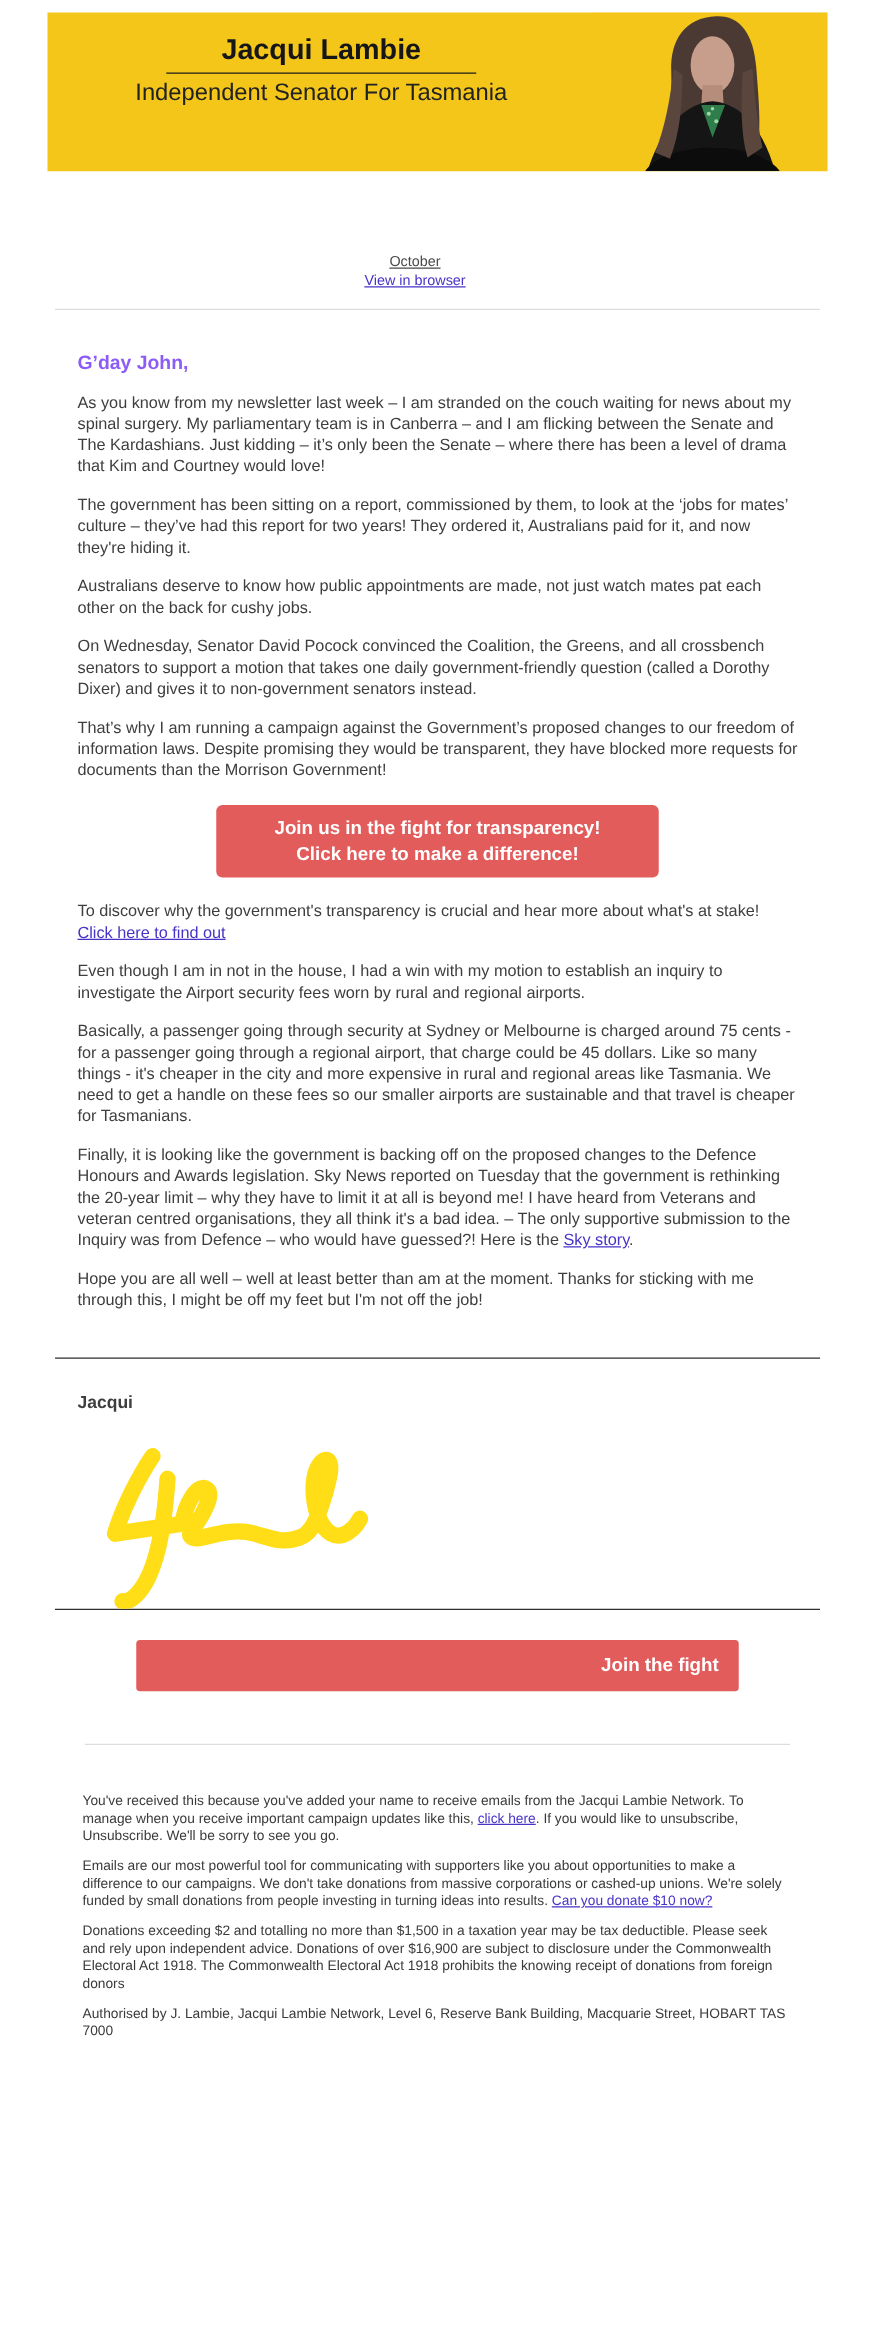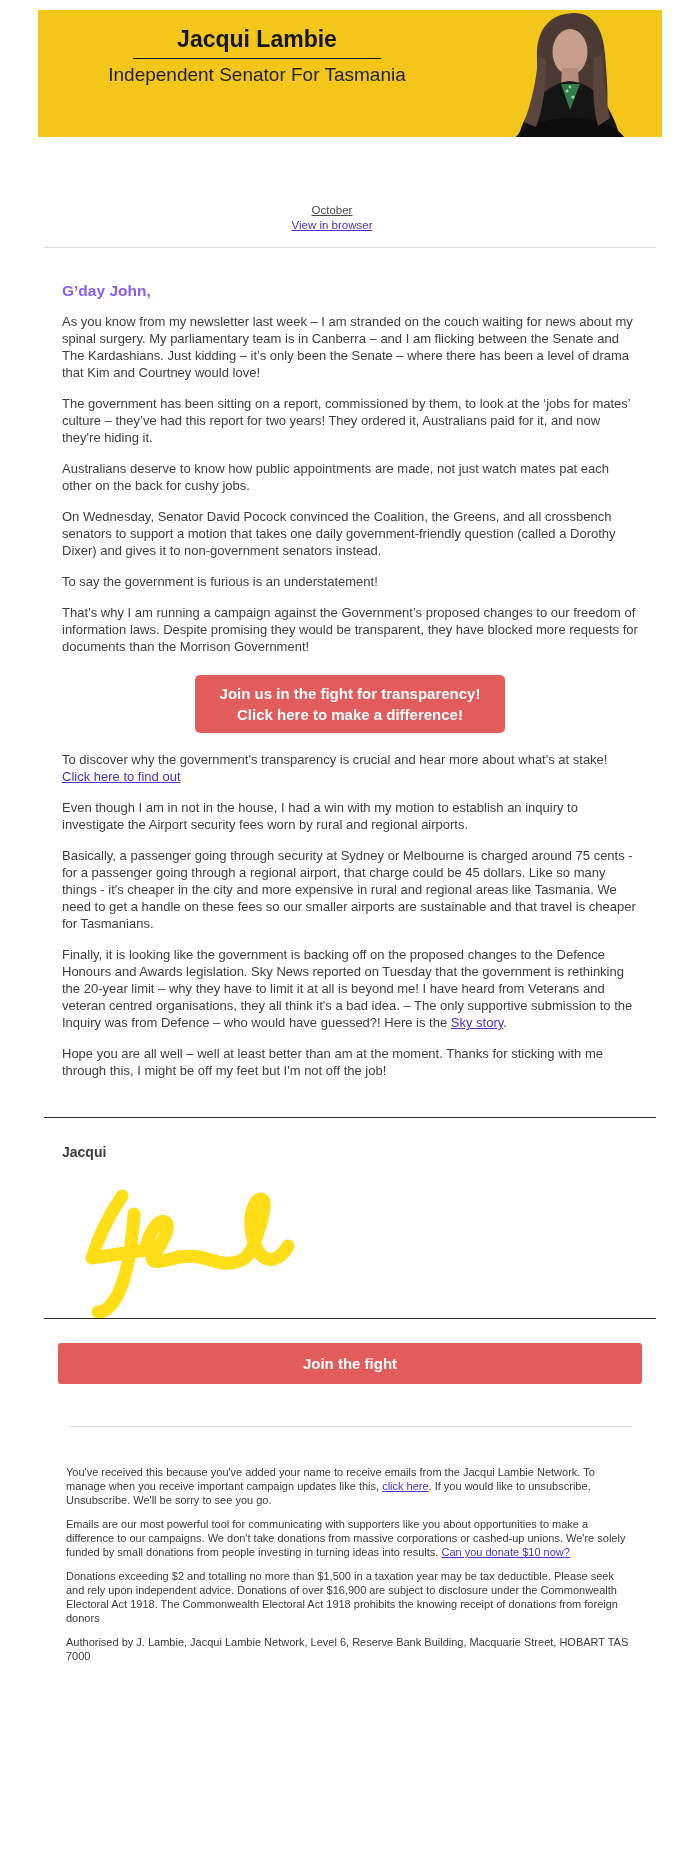--- a/index.html
+++ b/index.html
@@ -25,41 +25,41 @@
   hr{border:none;margin:0;}
   .hr-light{border-top:1px solid #dddddd;margin:14px 6px 0;}
   .hr-dark{border-top:1px solid #2e2e2e;margin:0 6px;}
 
   
   .content{padding:0 24px;font-size:13px;line-height:17px;}
   .greeting{font-size:15.5px;font-weight:bold;color:#8b5cf6;margin:34px 0 6px;}
   .content p{margin:14px 0;}
 
   .cta{
-    display:block;width:310px;margin:20px auto 18px;
+    display:block;width:354px;margin:20px auto 18px;
     background:#E25C5C;color:#ffffff;border:none;border-radius:5px;
     font-family:inherit;font-size:15px;font-weight:bold;line-height:21px;
     text-align:center;padding:8px 6px;cursor:pointer;
   }
 
   
   .gap-top{margin-top:38px;}
   .signoff{padding:0 24px;}
   .cheers{font-size:14px;margin-top:26px;}
   .sig-name{font-size:14px;font-weight:bold;margin-top:26px;}
   .signature{margin:6px 0 0 -14px;display:block;}
 
   
   .support{margin-top:24px;}
   .support-text{text-align:center;font-size:13px;line-height:17px;padding:22px 44px 0;}
   .join-btn{
-    display:block;width:584px;margin:16px auto 0;
+    display:block;width:482px;margin:16px auto 0;
     background:#E25C5C;color:#ffffff;border:none;border-radius:3px;
     font-family:inherit;font-size:15px;font-weight:bold;
-    text-align:center;padding:12px 16px;cursor:pointer;
+    text-align:right;padding:12px 16px;cursor:pointer;
   }
   .hr-footer{border-top:1px solid #dddddd;margin:42px 30px 0;}
 
   
   .footer{padding:28px 28px 42px;font-size:11px;line-height:14px;color:#3a3a3a;}
   .footer p{margin:10px 0;}
 </style>
 </head>
 <body>
 
@@ -95,21 +95,20 @@
   </div>
   <hr class="hr-light">
 
   <div class="content">
     <div class="greeting">G’day John,</div>
 
     <p>As you know from my newsletter last week – I am stranded on the couch waiting for news about my spinal surgery. My parliamentary team is in Canberra – and I am flicking between the Senate and The Kardashians. Just kidding – it’s only been the Senate – where there has been a level of drama that Kim and Courtney would love!</p>
     <p>The government has been sitting on a report, commissioned by them, to look at the ‘jobs for mates’ culture – they’ve had this report for two years! They ordered it, Australians paid for it, and now they're hiding it.</p>
     <p>Australians deserve to know how public appointments are made, not just watch mates pat each other on the back for cushy jobs.</p>
     <p>On Wednesday, Senator David Pocock convinced the Coalition, the Greens, and all crossbench senators to support a motion that takes one daily government-friendly question (called a Dorothy Dixer) and gives it to non-government senators instead.</p>
-    <p>To say the government is furious is an understatement!</p>
     <p>That’s why I am running a campaign against the Government’s proposed changes to our freedom of information laws. Despite promising they would be transparent, they have blocked more requests for documents than the Morrison Government!</p>
 
     <button class="cta">
       <span>Join us in the fight for transparency!</span><br>
       <span>Click here to make a difference!</span>
     </button>
 
     <p><span>To discover why the government's transparency is crucial and hear more about what's at stake! </span><a class="lnk">Click here to find out</a></p>
 
     <p>Even though I am in not in the house, I had a win with my motion to establish an inquiry to investigate the Airport security fees worn by rural and regional airports.</p>

